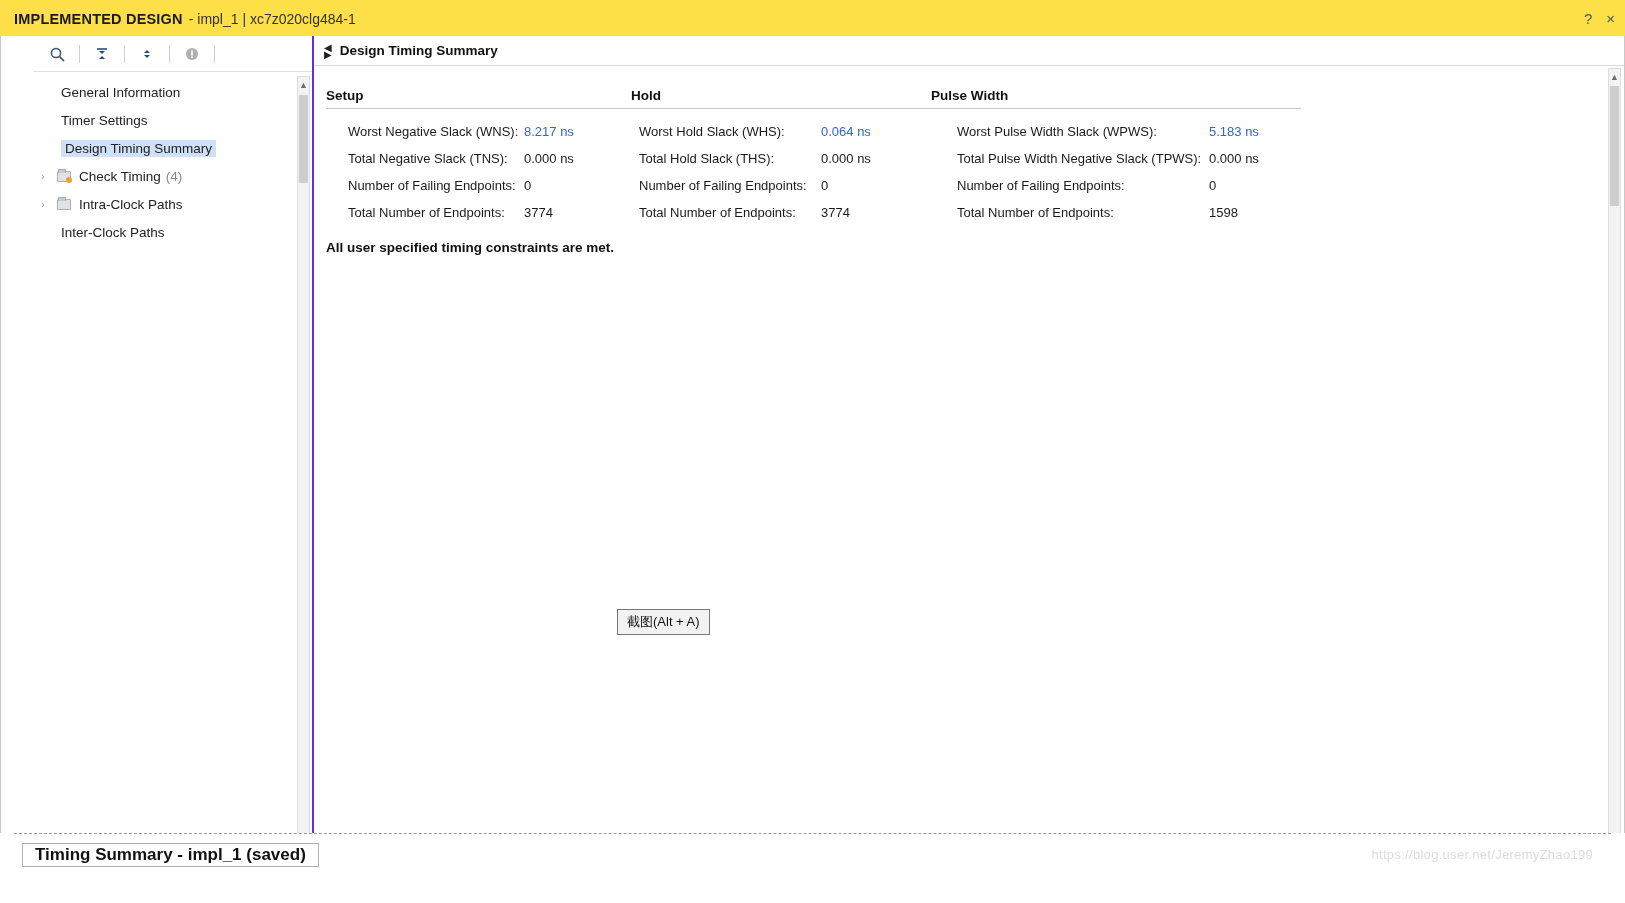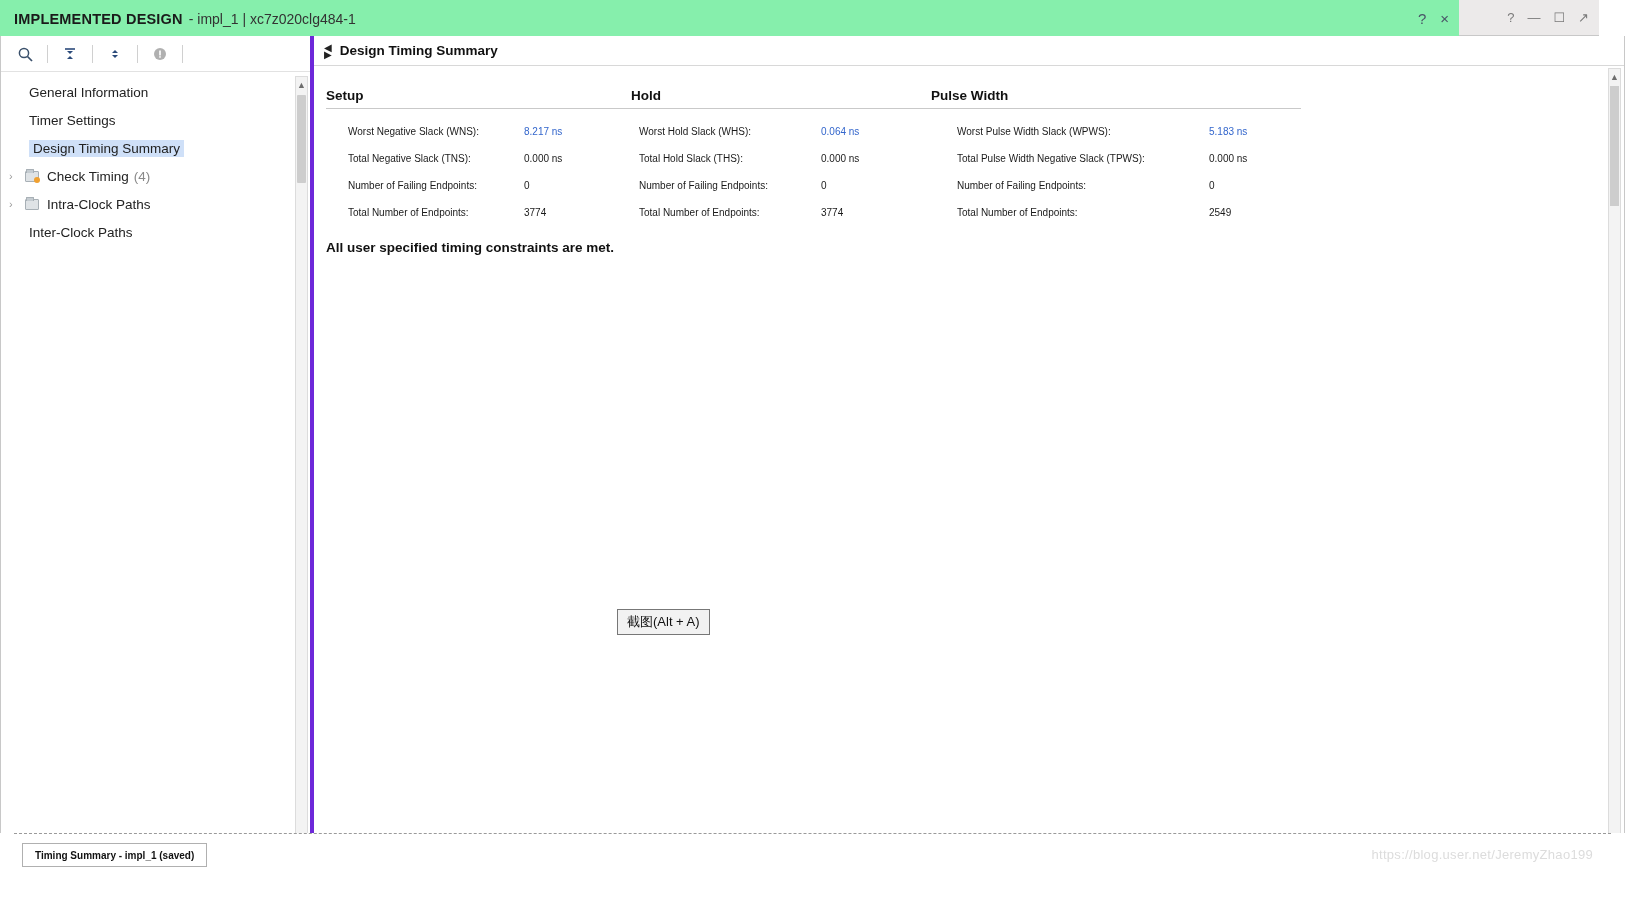--- a/index.html
+++ b/index.html
@@ -9,22 +9,22 @@
     overflow: hidden;
     font-family: "Liberation Sans", sans-serif;
     font-size: 13px;
     color: #222;
     background: #ffffff;
   }
   #app { position: relative; width: 1625px; height: 903px; background: #fff; }
 
   
   .titlebar {
-    position: absolute; left: 0; top: 0; width: 1459px; height: 38px;
-    background: #86efac;
+    position: absolute; left: 0; top: 0; width: 1625px; height: 38px;
+    background: #fde047;
     border-bottom: 1px solid #b6c6de;
     display: flex; align-items: center;
   }
   .titlebar .t-main { margin-left: 14px; font-weight: bold; font-size: 14.5px; color: #1a1a1a; letter-spacing: .2px; }
   .titlebar .t-sub { margin-left: 6px; font-size: 14px; color: #333; }
   .titlebar .t-ctrls { margin-left: auto; margin-right: 10px; display: flex; gap: 14px; align-items: center; color: #4a5568; }
   .titlebar .t-ctrls span { font-size: 15px; cursor: default; }
 
   
   .panel { position: absolute; background: #fff; border: 1px solid #c8c8c8; }
@@ -75,21 +75,21 @@
   
   #device-panel { left: 463px; top: 53px; width: 1149px; height: 477px; }
   .device-canvas { position: absolute; left: 1px; top: 70px; width: 1147px; height: 405px; background: #000; overflow: hidden; }
 
   
   #console-panel { left: 13px; top: 548px; width: 1599px; height: 285px; border: none; }
   .console-tabs { height: 36px; background: #eceaea; display: flex; align-items: stretch; border-bottom: 1px solid #c8c8c8; }
   .console-tabs .tab { font-size: 13.5px; padding: 0 14px; }
   .console-body { position: absolute; left: 0; top: 36px; right: 0; bottom: 0; background: #fff; border: 1px solid #c8c8c8; border-top: none; display: flex; }
 
-  .timing-left { width: 313px; border-right: 4px solid #6d28d9; display: flex; flex-direction: column; }
+  .timing-left { width: 313px; border-right: 2px solid #6d28d9; display: flex; flex-direction: column; padding-left: 32px; }
   .tl-toolbar { height: 36px; display: flex; align-items: center; padding: 0 10px; gap: 2px; border-bottom: 1px solid #e2e2e2; }
   .tl-tree { flex: 1; padding-top: 6px; position: relative; overflow: hidden; }
   .tl-row { display: flex; align-items: center; height: 28px; padding-left: 28px; font-size: 13.5px; cursor: default; }
   .tl-row.indent { padding-left: 8px; }
   .tl-row.sel .tl-lbl { background: #cfe0f8; padding: 1px 4px; }
   .tl-row .arrow { width: 16px; color: #9a9a9a; font-size: 11px; }
   .tl-row .ico { width: 22px; display: flex; align-items: center; }
   .tl-cnt { color: #8a8a8a; margin-left: 5px; }
   .vscroll { position: absolute; right: 2px; top: 4px; width: 13px; bottom: 4px; background: #f3f3f3; border: 1px solid #dcdcdc; }
   .vscroll .thumb { position: absolute; left: 1px; right: 1px; top: 18px; height: 88px; background: #cdcdcd; border-radius: 1px; }
@@ -100,21 +100,21 @@
   .dts-head { height: 30px; display: flex; align-items: center; border-bottom: 1px solid #d8d8d8; padding-left: 10px; }
   .dts-head .navarrows { display: flex; flex-direction: column; line-height: 7px; color: #222; font-size: 10px; margin-right: 8px; }
   .dts-title { font-weight: bold; font-size: 13.5px; color: #111; }
   .dts-body { flex: 1; position: relative; padding: 22px 0 0 0; overflow: hidden; }
   .dts-cols { display: flex; padding-left: 12px; }
   .col-setup { width: 305px; }
   .col-hold { width: 300px; }
   .col-pw { width: 370px; }
   .colhead { font-weight: bold; font-size: 13.5px; color: #111; margin-bottom: 5px; }
   .colrule { height: 1px; background: #c9c9c9; margin-bottom: 9px; }
-  .metric { display: flex; height: 27px; align-items: center; font-size: 10px; }
+  .metric { display: flex; height: 27px; align-items: center; font-size: 13px; }
   .metric .mlbl { color: #1a1a1a; }
   .metric .mval { color: #1a1a1a; }
   .metric .mval.blue { color: #3366cc; }
   .setup-lbl { width: 198px; padding-left: 22px; }
   .setup-val { }
   .hold-lbl { width: 190px; padding-left: 8px; }
   .pw-lbl { width: 278px; padding-left: 26px; }
   .allmet { font-weight: bold; font-size: 13.5px; color: #111; margin-top: 14px; padding-left: 12px; }
   .rvscroll { position: absolute; right: 3px; top: 2px; width: 13px; bottom: 2px; background: #f3f3f3; border: 1px solid #dcdcdc; }
   .rvscroll .thumb { position: absolute; left: 1px; right: 1px; top: 17px; height: 120px; background: #cdcdcd; }
@@ -126,21 +126,21 @@
     background: #f2f2f2; border: 1px solid #777; display: flex; align-items: center;
     padding: 0 9px; font-size: 13px; color: #111; z-index: 40;
   }
 
   
   .statusbar { position: absolute; left: 0; top: 833px; width: 1625px; height: 70px; background: #fff; }
   .dashed { position: absolute; left: 14px; top: 0; width: 1597px; border-top: 1px dashed #9a9a9a; }
   .status-chip {
     position: absolute; left: 22px; top: 10px; height: 24px;
     border: 1px solid #b0b0b0; background: #fff; display: flex; align-items: center;
-    padding: 0 12px; font-weight: bold; font-size: 10px; color: #111;
+    padding: 0 12px; font-weight: bold; font-size: 17px; color: #111;
   }
   .watermark { position: absolute; right: 32px; top: 14px; font-size: 13px; color: #dcdcdc; letter-spacing: .3px; }
 
   .ico-svg { display: block; }
 </style>
 </head>
 <body>
 
 <div id="app">
 
@@ -634,21 +634,21 @@
               <div class="metric">
                 <span class="mlbl pw-lbl">Total Pulse Width Negative Slack (TPWS):</span>
                 <span class="mval">0.000 ns</span>
               </div>
               <div class="metric">
                 <span class="mlbl pw-lbl">Number of Failing Endpoints:</span>
                 <span class="mval">0</span>
               </div>
               <div class="metric">
                 <span class="mlbl pw-lbl">Total Number of Endpoints:</span>
-                <span class="mval">2549</span>
+                <span class="mval">1598</span>
               </div>
             </div>
           </div>
 
           <div class="allmet">All user specified timing constraints are met.</div>
 
           <div class="rvscroll">
             <div class="up">▲</div>
             <div class="thumb"></div>
             <div class="dn">▼</div>

